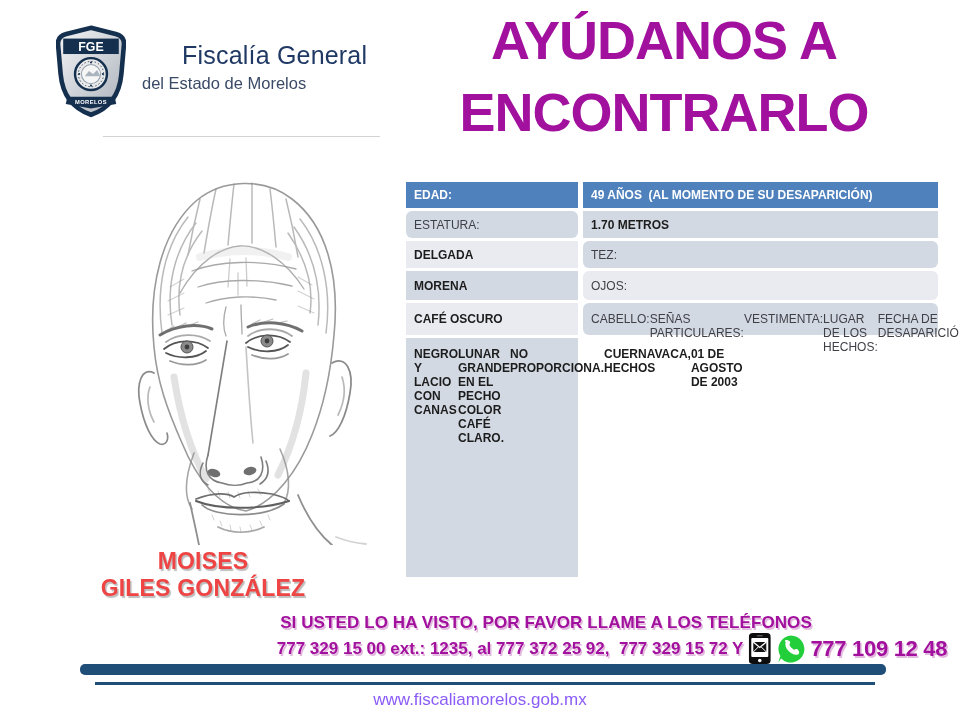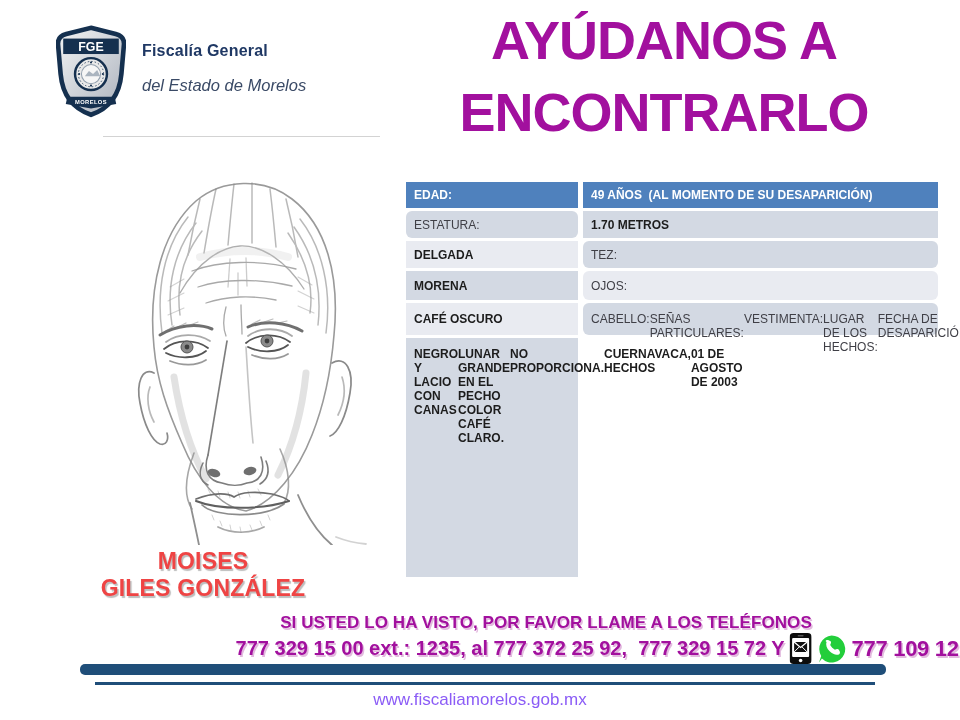--- a/index.html
+++ b/index.html
@@ -4,22 +4,22 @@
 <style>
   html,body{margin:0;padding:0;}
   body{
     width:960px;height:720px;position:relative;overflow:hidden;
     background:#fff;font-family:"Liberation Sans",sans-serif;
     -webkit-font-smoothing:antialiased;
   }
   
   .badge{position:absolute;left:56px;top:24px;width:70px;height:94px;}
   .org{position:absolute;left:142px;top:42px;line-height:1.1;}
-  .org-l1{font-size:16px;font-weight:bold;color:var(--navy,#1F3864);letter-spacing:.2px;}
-  .org-l2{font-size:16.5px;color:#3A4A66;margin-top:16px;font-style:italic;}
+  .org-l1{font-size:25px;font-weight:normal;color:var(--navy,#1F3864);letter-spacing:.2px;margin-left:40px;}
+  .org-l2{font-size:16.5px;color:#3A4A66;margin-top:4px;}
   
   .title{
     position:absolute;left:398px;top:4px;width:532px;text-align:center;
     color:var(--title,#A2109E);font-weight:bold;font-size:54px;line-height:72px;
     letter-spacing:-1px;
   }
   
   .photo-topline{position:absolute;left:103px;top:136px;width:277px;height:1px;background:#c4c4c4;opacity:.75;}
   .sketch{position:absolute;left:100px;top:137px;width:280px;height:408px;}
   .name{
@@ -49,21 +49,21 @@
     position:absolute;left:546px;top:613px;transform:translateX(-50%);
     white-space:pre;font-size:17px;font-weight:bold;color:var(--title,#A2109E);
     text-shadow:1.5px 1.5px 0 #e2bade;letter-spacing:.1px;
   }
   .contact2{
     position:absolute;left:612px;top:633px;transform:translateX(-50%);
     display:flex;align-items:center;gap:5px;white-space:pre;
     color:var(--title,#A2109E);font-weight:bold;
     text-shadow:1.5px 1.5px 0 #e2bade;
   }
-  .c2-prefix{font-size:20px;}
+  .c2-prefix{font-size:17px;}
   .c2-big{font-size:22px;letter-spacing:-.3px;}
   .icon-phone{width:22px;height:31px;flex:0 0 auto;}
   .icon-wa{width:30px;height:30px;flex:0 0 auto;}
   
   .bar{position:absolute;left:80px;top:664px;width:806px;height:11px;border-radius:5px;background:var(--bar,#1F4E79);}
   .rule{position:absolute;left:95px;top:682px;width:780px;height:3px;background:var(--bar,#1F4E79);}
   .url{position:absolute;left:0;right:0;top:690px;text-align:center;font-size:17px;color:#8b5cf6;}
 </style>
 </head>
 <body>

